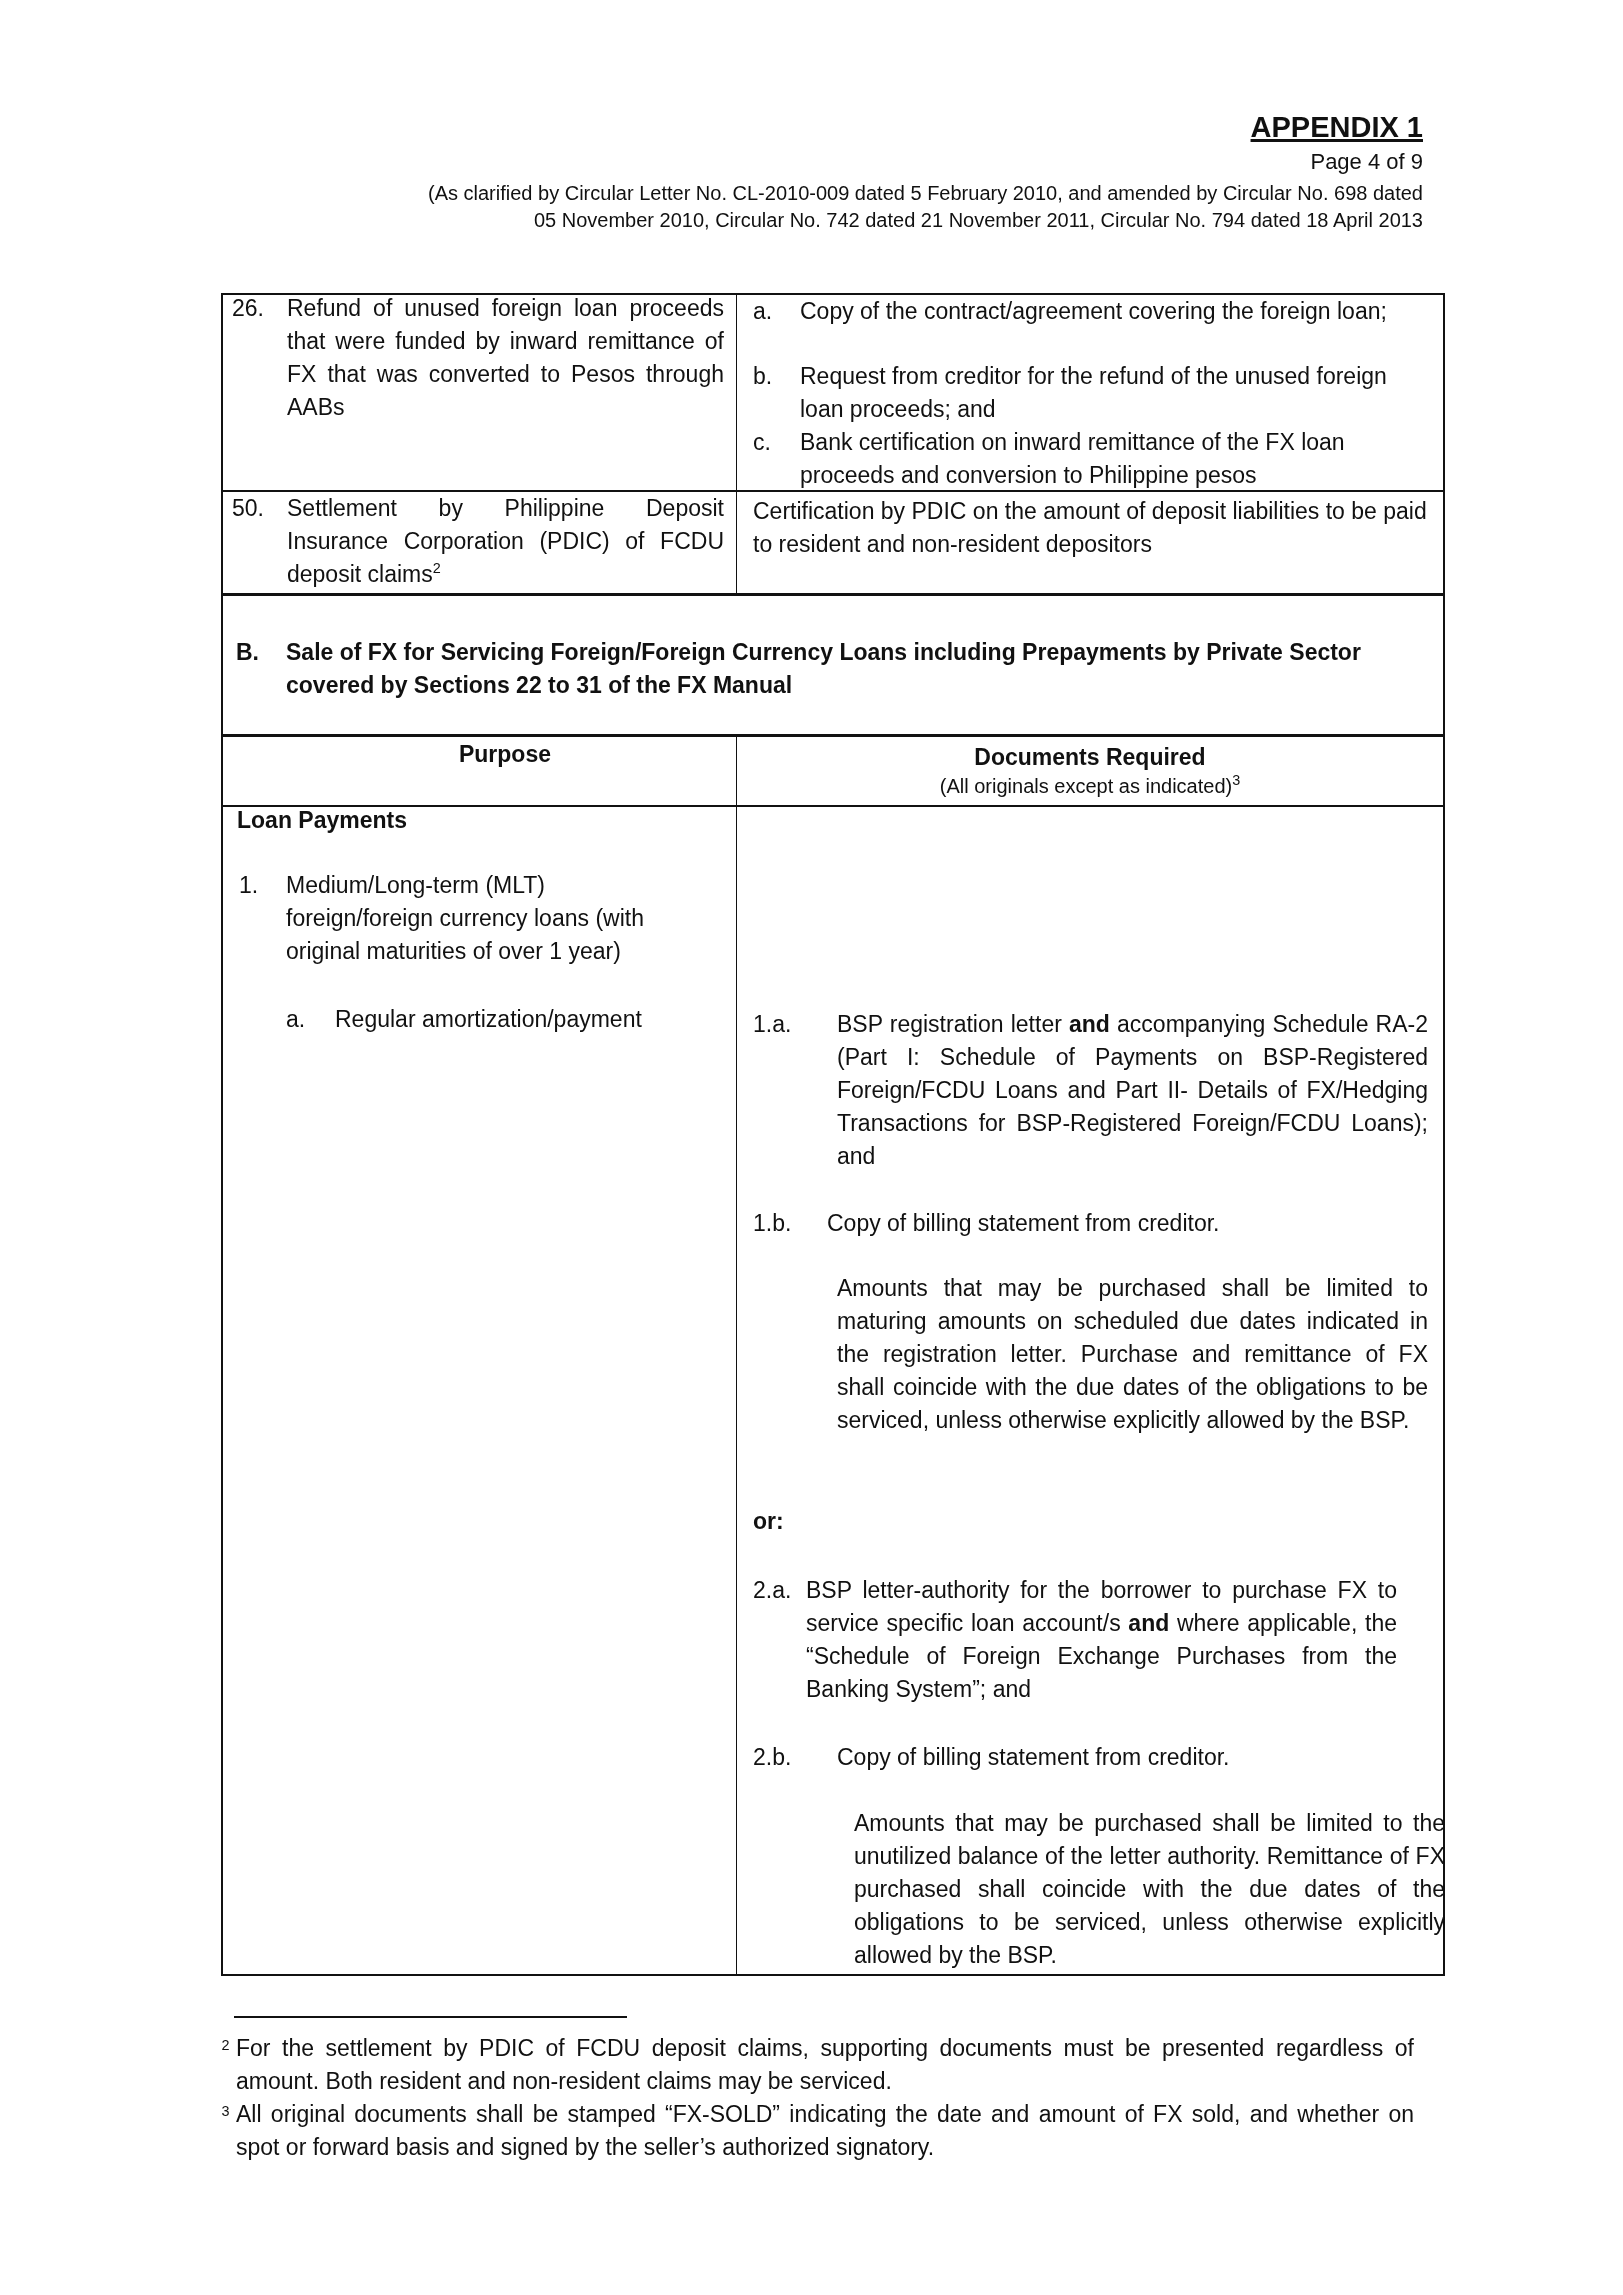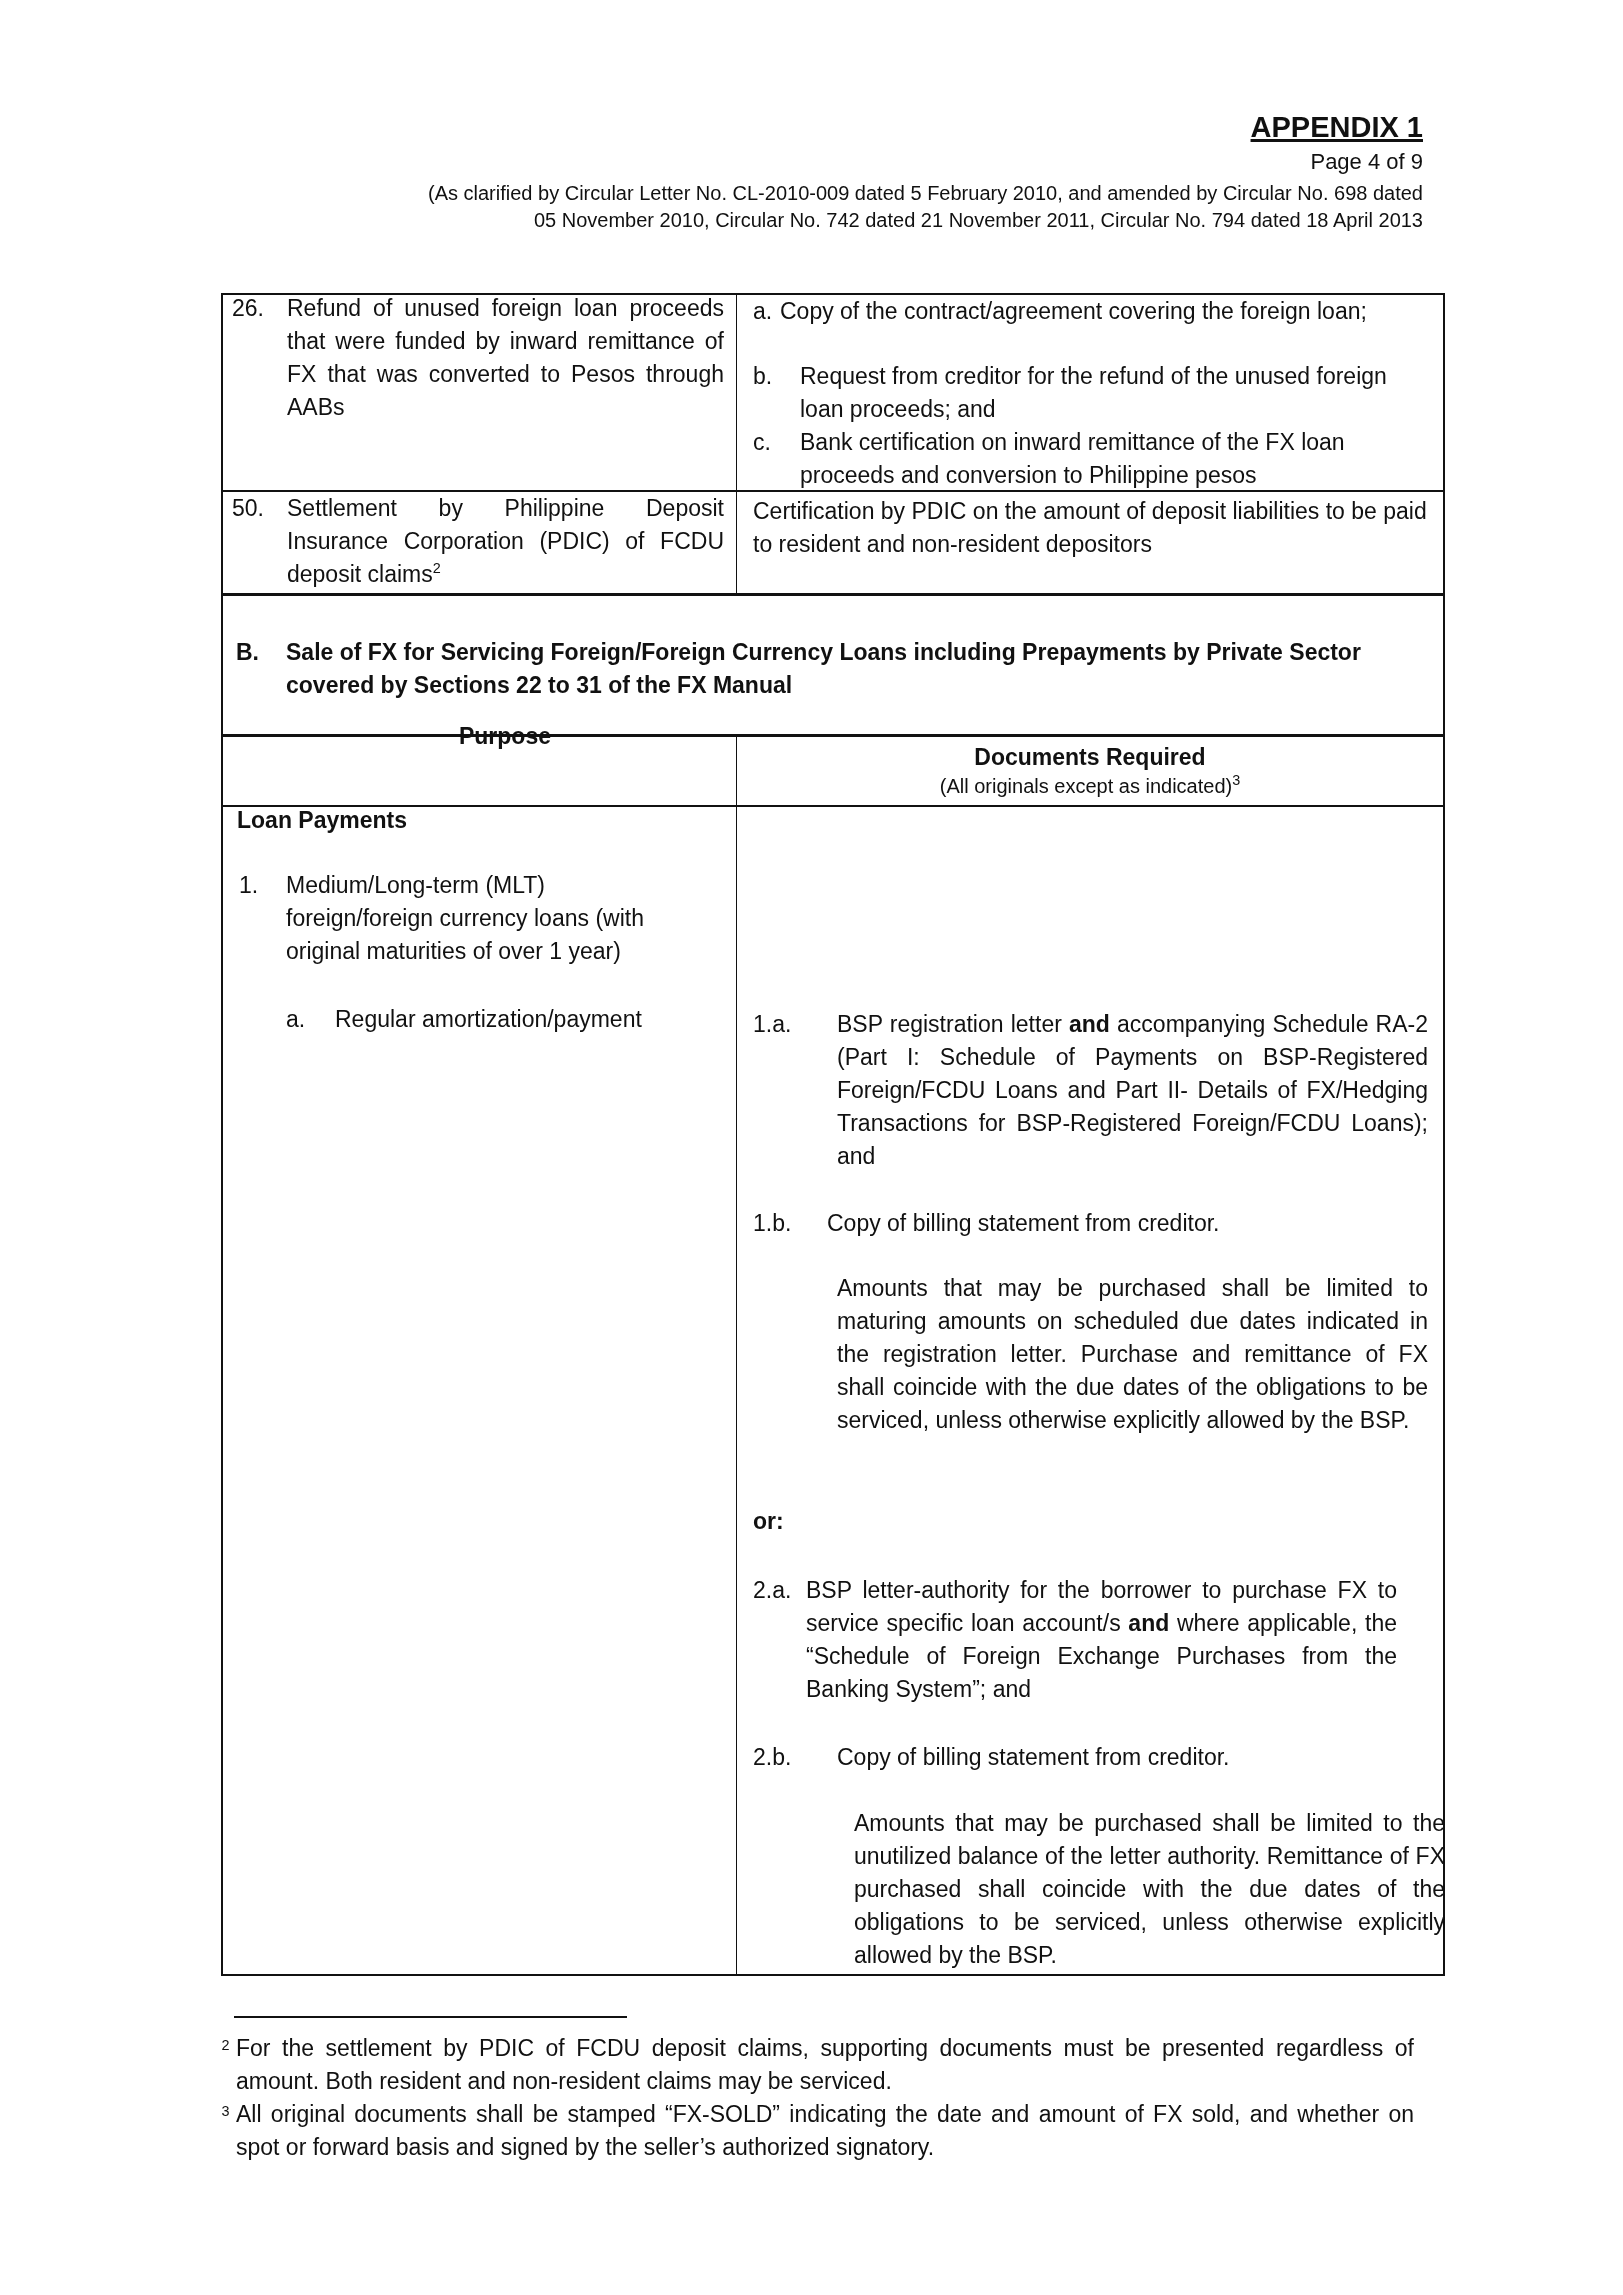--- a/index.html
+++ b/index.html
@@ -31,41 +31,41 @@
   <div>05 November 2010, Circular No. 742 dated 21 November 2011, Circular No. 794 dated 18 April 2013</div>
 </div>
 
 <div class="box" style="left:221px; top:293px; width:1224px; height:302px;"></div>
 <div class="vline" style="left:736px; top:293px; height:302px;"></div>
 <div class="hline" style="left:221px; top:490px; width:1224px;"></div>
 
 <div class="txt" style="left:232px; top:292px;">26.</div>
 <div class="txt just" style="left:287px; top:292px; width:437px;">Refund of unused foreign loan proceeds that were funded by inward remittance of FX that was converted to Pesos through AABs</div>
 <div class="txt" style="left:753px; top:295px;">a.</div>
-<div class="txt" style="left:780px; top:295px; width:628px;">Copy of the contract/agreement covering the foreign loan;</div>
+<div class="txt" style="left:800px; top:295px; width:628px;">Copy of the contract/agreement covering the foreign loan;</div>
 <div class="txt" style="left:753px; top:360px;">b.</div>
 <div class="txt" style="left:800px; top:360px; width:628px;">Request from creditor for the refund of the unused foreign loan proceeds; and</div>
 <div class="txt" style="left:753px; top:426px;">c.</div>
 <div class="txt" style="left:800px; top:426px; width:641px;">Bank certification on inward remittance of the FX loan proceeds and conversion to Philippine pesos</div>
 
 <div class="txt" style="left:232px; top:492px;">50.</div>
 <div class="txt just" style="left:287px; top:492px; width:437px;">
   <span>Settlement by Philippine Deposit Insurance Corporation (PDIC) of FCDU deposit claims</span><sup>2</sup>
 </div>
 <div class="txt" style="left:753px; top:495px; width:681px;">Certification by PDIC on the amount of deposit liabilities to be paid to resident and non-resident depositors</div>
 
 <div class="box" style="left:221px; top:594px; width:1224px; height:143px;"></div>
 <div class="txt b" style="left:236px; top:636px;">B.</div>
 <div class="txt b" style="left:286px; top:636px; width:1126px;">Sale of FX for Servicing Foreign/Foreign Currency Loans  including Prepayments by Private Sector covered by Sections 22 to 31 of the FX Manual</div>
 
 <div class="box" style="left:221px; top:734px; width:1224px; height:1242px;"></div>
 <div class="vline" style="left:736px; top:734px; height:1242px;"></div>
 <div class="hline" style="left:221px; top:805px; width:1224px;"></div>
 
-<div class="txt b center" style="left:221px; top:720px; width:568px;">Purpose</div>
+<div class="txt b center" style="left:221px; top:738px; width:568px;">Purpose</div>
 <div class="txt b center" style="left:736px; top:741px; width:708px;">Documents Required</div>
 <div class="txt center" style="left:736px; top:772px; width:708px; font-size:20px; line-height:29px;">
   <span>(All originals except as indicated)</span><sup>3</sup>
 </div>
 
 <div class="txt b" style="left:237px; top:804px;">Loan Payments</div>
 
 <div class="txt" style="left:239px; top:869px;">1.</div>
 <div class="txt" style="left:286px; top:869px; width:412px;">Medium/Long-term (MLT) foreign/foreign currency loans (with original maturities of over 1 year)</div>
 

